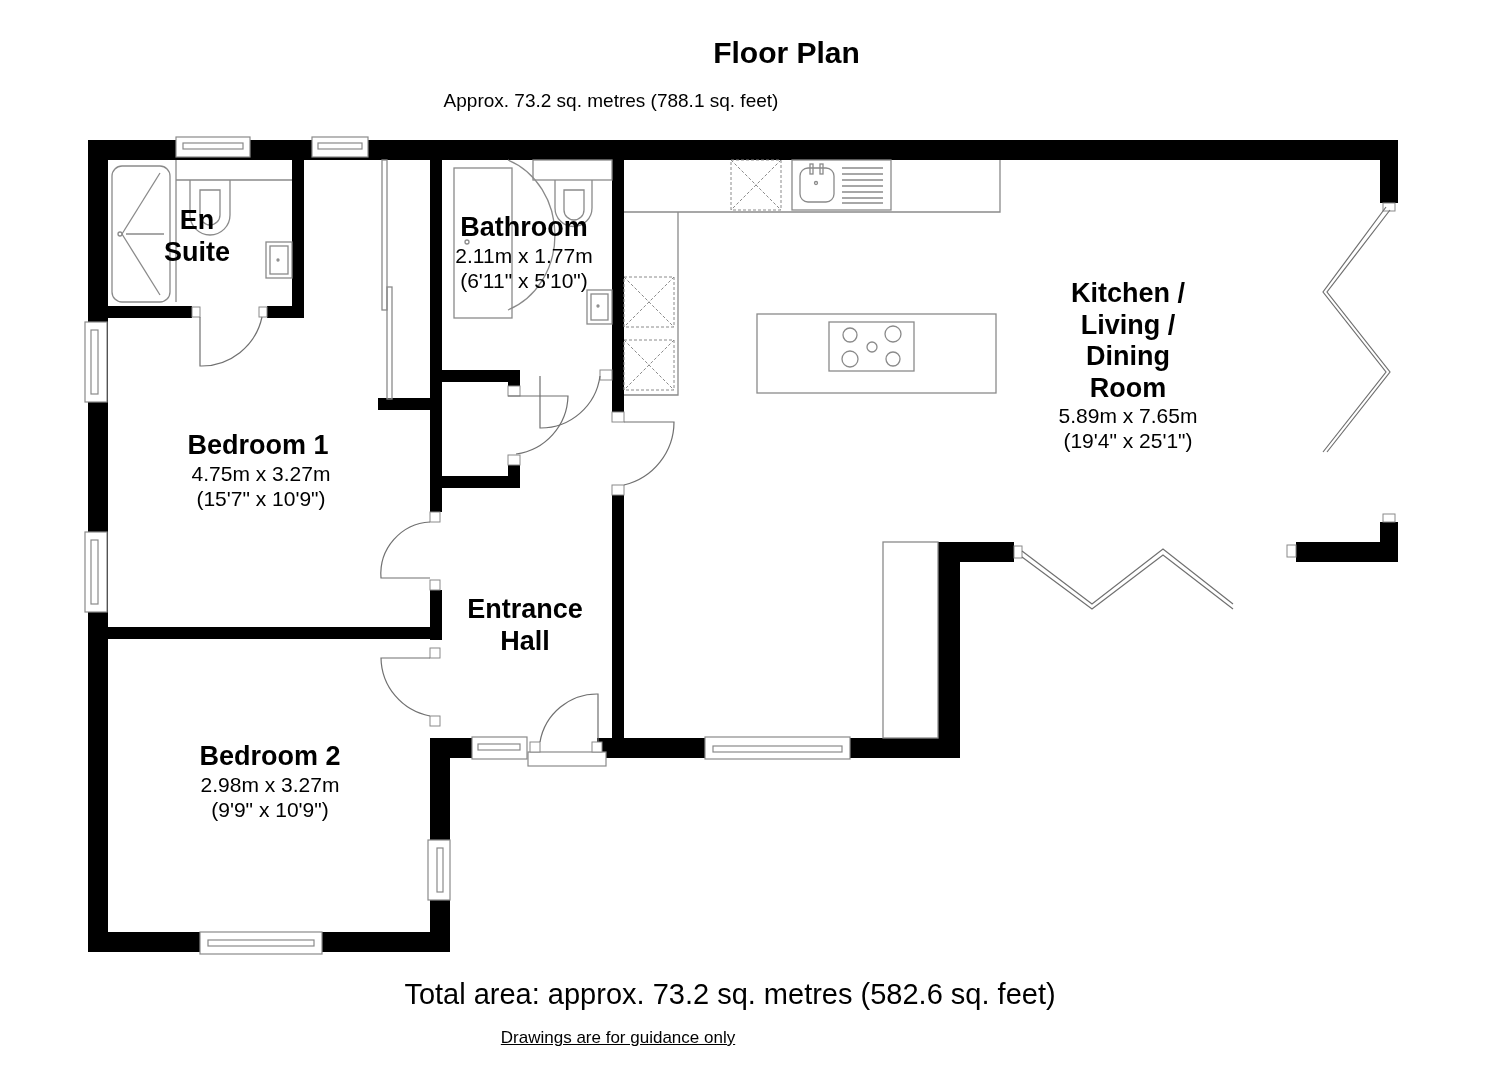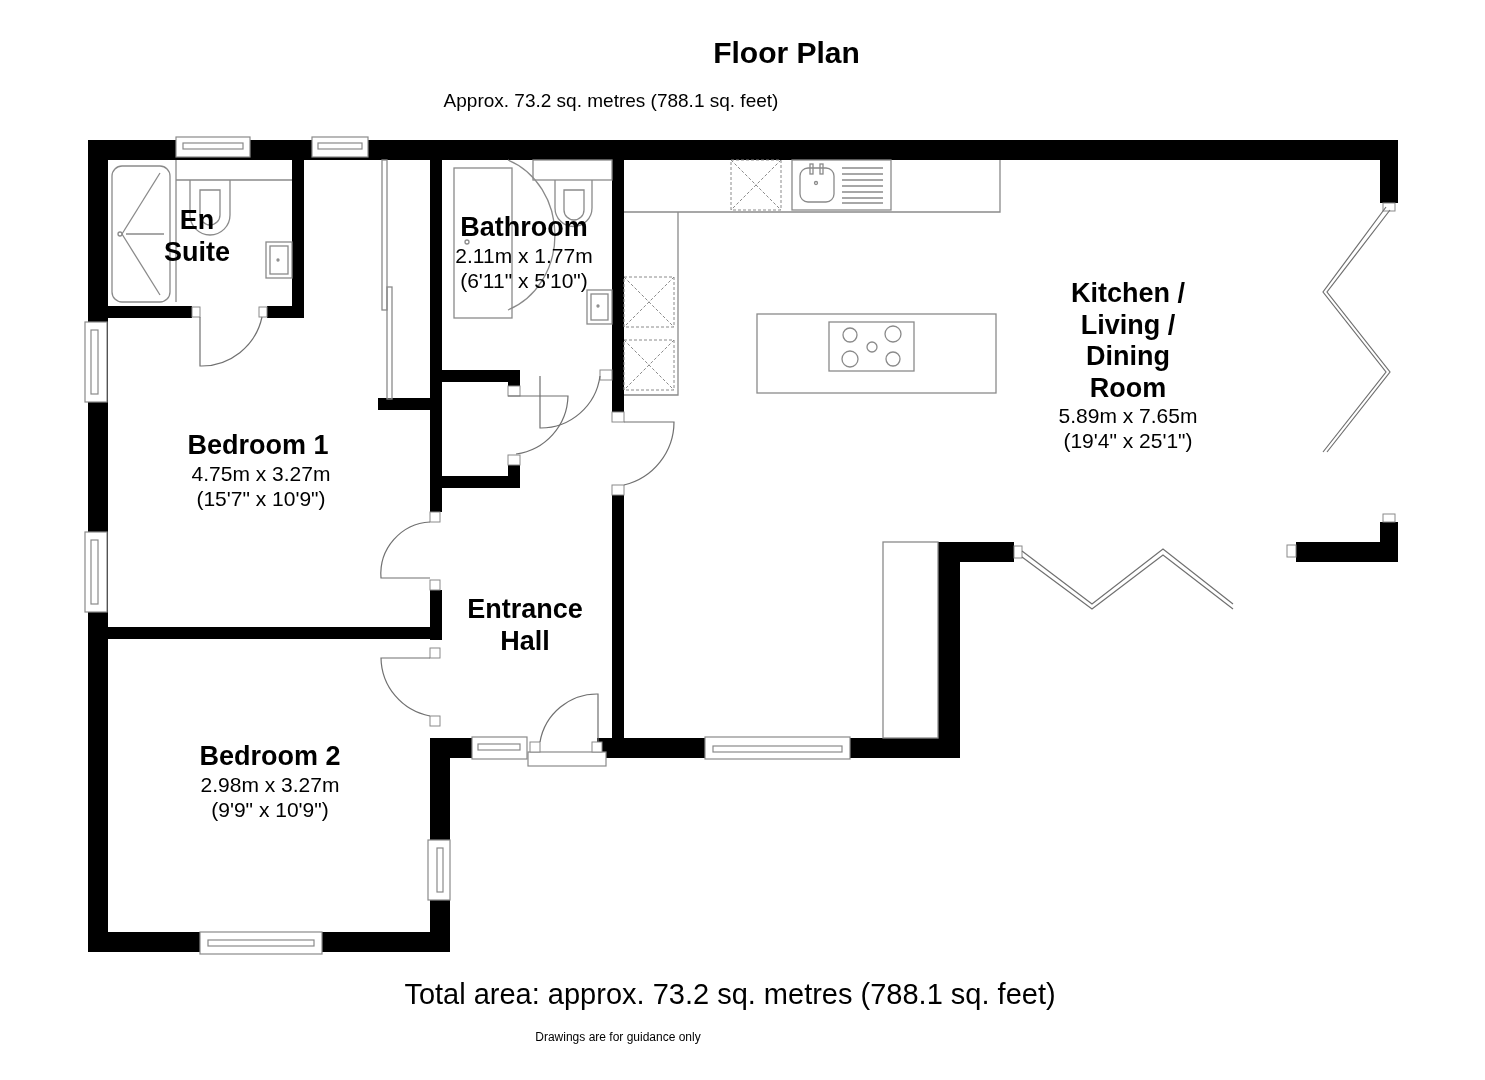--- a/index.html
+++ b/index.html
@@ -1,20 +1,20 @@
 <!DOCTYPE html>
 <html><head>
 <meta charset="utf-8">
 <style>
   html, body { margin: 0; padding: 0; background: #ffffff; }
   body { width: 1485px; height: 1080px; position: relative; overflow: hidden; font-family: "Liberation Sans", sans-serif; color: #000; }
   .title { position: absolute; left: 0; width: 1485px; top: 36px; text-align: center; font-weight: bold; font-size: 30px; padding-left: 44px; }
   .subtitle { position: absolute; left: 0; width: 1222px; top: 78px; text-align: center; font-size: 19px; margin-top: 12px; }
   .total { position: absolute; left: 0; width: 1460px; top: 978px; text-align: center; font-size: 29px; }
-  .disclaimer { position: absolute; left: 0; width: 1236px; top: 1027px; text-align: center; font-size: 12px; line-height: 21px; }
+  .disclaimer { position: absolute; left: 0; width: 1236px; top: 1027px; text-align: center; font-size: 17px; line-height: 21px; text-decoration: underline; }
   svg.plan { position: absolute; left: 0; top: 0; }
   .wall { fill: #000; }
   .fix { fill: none; stroke: #8a8a8a; stroke-width: 1.3; }
   .fixd { fill: none; stroke: #8a8a8a; stroke-width: 1; stroke-dasharray: 3 2; }
   .win { fill: #fff; stroke: #8a8a8a; stroke-width: 1.2; }
   .door { fill: none; stroke: #707070; stroke-width: 1.2; }
   .jamb { fill: #fff; stroke: #8a8a8a; stroke-width: 1; }
   .rname { font-family: "Liberation Sans", sans-serif; font-weight: bold; font-size: 27px; text-anchor: middle; }
   .rdim { font-family: "Liberation Sans", sans-serif; font-size: 21px; text-anchor: middle; }
 </style>
@@ -298,16 +298,16 @@
     <text class="rname" x="525" y="618">Entrance</text>
     <text class="rname" x="525" y="650">Hall</text>
   </g>
   <g>
     <text class="rname" x="270" y="765">Bedroom 2</text>
     <text class="rdim" x="270" y="792">2.98m x 3.27m</text>
     <text class="rdim" x="270" y="817">(9'9" x 10'9")</text>
   </g>
 </svg>
 
-<div class="total">Total area: approx. 73.2 sq. metres (788.1 sq. feet)</div>
+<div class="total">Total area: approx. 73.2 sq. metres (582.6 sq. feet)</div>
 <div class="disclaimer">
   <div>Drawings are for guidance only</div>
 </div>
 
 </body></html>

